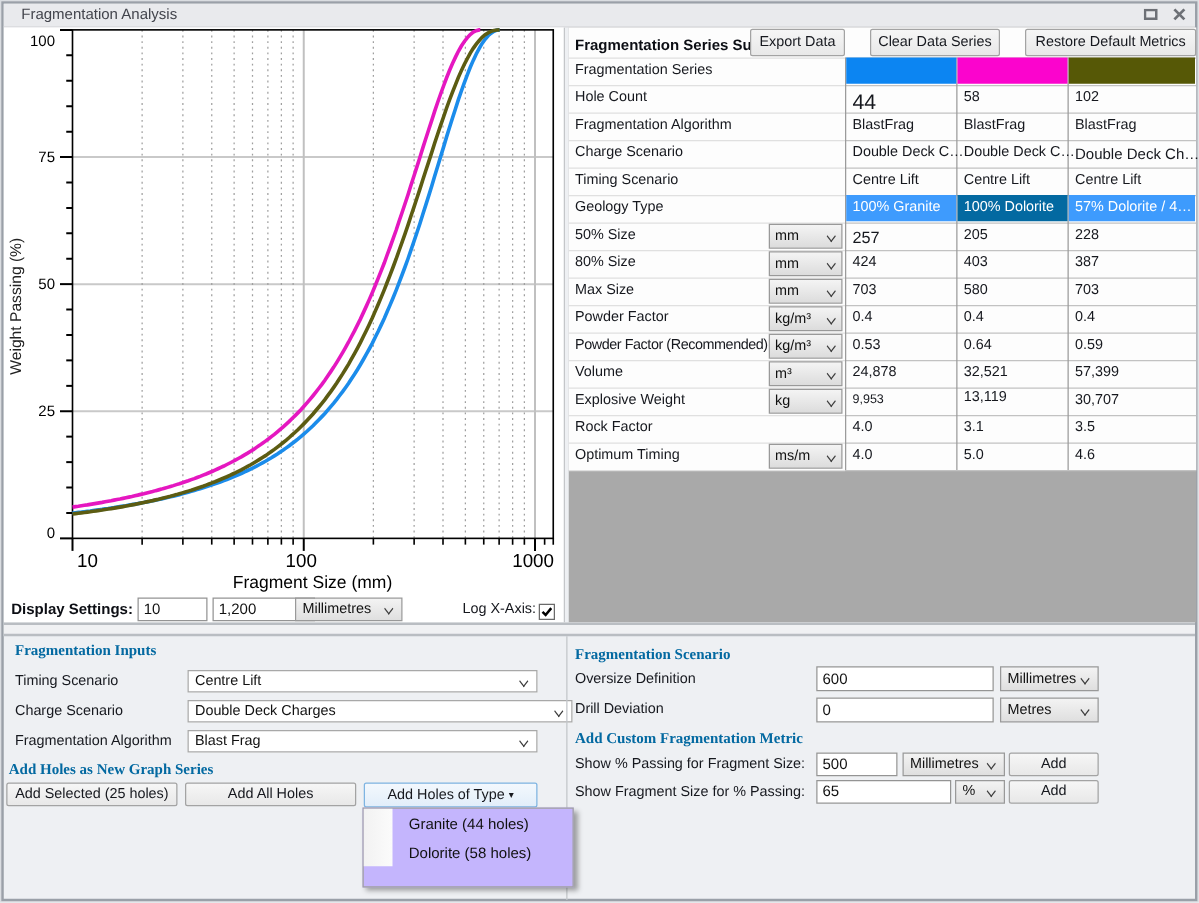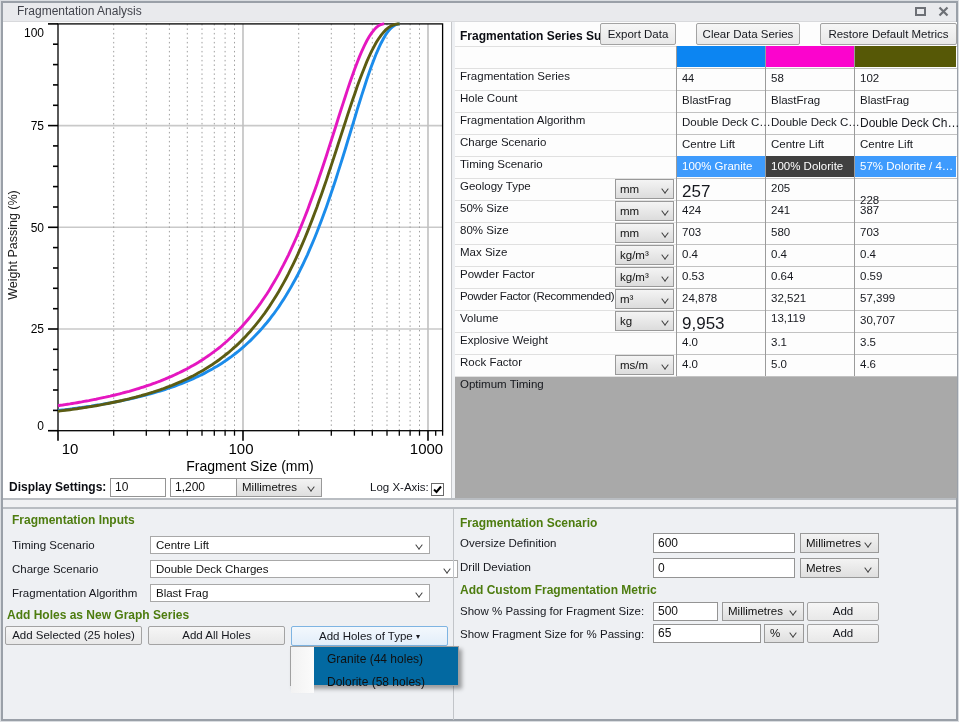--- a/index.html
+++ b/index.html
@@ -1,29 +1,29 @@
 <!DOCTYPE html>
 <html><head><meta charset="utf-8"><style>
 * { margin:0; padding:0; box-sizing:border-box; }
 html,body { width:959px; height:722px; font-family:"Liberation Sans", sans-serif; background:#eef0f3; overflow:hidden; }
 .abs { position:absolute; }
 .win { position:absolute; left:0; top:0; width:959px; height:722px; border:1px solid #dadde1; outline:none; }
 .frame { position:absolute; left:1px; top:1px; width:957px; height:720px; border:2px solid #9aa0a8; background:#eef0f3; }
 .titlebar { position:absolute; left:3px; top:3px; width:953px; height:19px; background:#e9eaed; border-bottom:1px solid #d8d9dc; }
 .title { position:absolute; left:17px; top:4px; font-size:12px; color:#42444c; }
-.tlab { position:absolute; font-size:11.5px; color:#16181e; white-space:nowrap;margin-top:20px; }
+.tlab { position:absolute; font-size:11.5px; color:#16181e; white-space:nowrap; }
 .udrop { position:absolute; width:59px; height:20px; border:1px solid #999; background:linear-gradient(#f4f4f4,#dcdcdc); font-size:11.5px; color:#111; line-height:18px; padding-left:4px; }
 .uch { position:absolute; right:5px; top:6px; width:6px; height:6px; border-right:1.6px solid #3b3b3b; border-bottom:1.6px solid #3b3b3b; transform:rotate(45deg) skew(8deg,8deg); transform-origin:center; }
 .btn { position:absolute; border:1px solid #a3a3a3; border-radius:2px; background:linear-gradient(#f6f6f6,#e8e8e8); font-size:11.5px; color:#16181e; text-align:center; }
 .inp { position:absolute; background:#fff; border:1px solid #949494; font-size:12px; color:#111; padding-left:4px; }
 .sel { position:absolute; background:#fff; border:1px solid #a8a8a8; font-size:11.5px; color:#111; padding-left:5px; white-space:nowrap; overflow:hidden; }
 .gsel { position:absolute; border:1px solid #999; background:linear-gradient(#f3f3f3,#dfdfdf); font-size:11.5px; color:#111; padding-left:5px; white-space:nowrap; }
 .chev { position:absolute; right:7px; width:6px; height:6px; border-right:1.6px solid #3b3b3b; border-bottom:1.6px solid #3b3b3b; transform:rotate(45deg) skew(8deg,8deg); }
 .blab { position:absolute; font-size:11.5px; color:#16181e; white-space:nowrap; }
-.bhead { position:absolute; font-size:12px; font-weight:bold; color:#4d7c0f; white-space:nowrap; }
+.bhead { position:absolute; font-size:12px; font-weight:bold; color:#0369a1; white-space:nowrap;font-family:Liberation Serif, serif; }
 </style></head>
 <body>
 <div class="win"></div>
 <div class="frame"></div>
 <div class="titlebar"></div>
 <div class="title">Fragmentation Analysis</div>
 <svg class="abs" style="left:915px;top:7px" width="12" height="9" viewBox="0 0 12 9">
     <rect x="1" y="1" width="9" height="7" fill="none" stroke="#6d7076" stroke-width="2"></rect>
   </svg>
 <svg class="abs" style="left:938px;top:6px" width="11" height="11" viewBox="0 0 11 11">
@@ -157,48 +157,48 @@
     <div style="position:absolute;left:0;top:354px;width:221px;height:1px;background:#e0e0e0"></div>
     <div style="position:absolute;left:221px;top:354px;width:281px;height:1px;background:#c2c2c2"></div>
     <div style="position:absolute;left:221px;top:24px;width:1px;height:330px;background:#9b9b9b"></div>
     <div style="position:absolute;left:310px;top:24px;width:1px;height:330px;background:#9b9b9b"></div>
     <div style="position:absolute;left:399px;top:24px;width:1px;height:330px;background:#9b9b9b"></div>
   <div class="tlab" style="left:5px;top:28px">Fragmentation Series</div>
     <div style="position:absolute;left:222px;top:24px;width:88px;height:21px;background:#0c85f2"></div>
     <div style="position:absolute;left:311px;top:24px;width:88px;height:21px;background:#fb04cd"></div>
     <div style="position:absolute;left:400px;top:24px;width:101px;height:21px;background:#565806"></div>
     <div class="tlab" style="left:5px;top:50px">Hole Count</div>
-    <div style="position:absolute;left:227px;top:50px;font-size:11px;color:#16181e;white-space:nowrap">44</div>
+    <div style="position:absolute;left:227px;top:50px;font-size:17px;color:#16181e;white-space:nowrap">44</div>
     <div style="position:absolute;left:316px;top:50px;font-size:11.5px;color:#16181e;white-space:nowrap">58</div>
     <div style="position:absolute;left:405px;top:50px;font-size:11.5px;color:#16181e;white-space:nowrap">102</div>
     <div class="tlab" style="left:5px;top:72px">Fragmentation Algorithm</div>
     <div style="position:absolute;left:227px;top:72px;font-size:11.5px;color:#16181e;white-space:nowrap">BlastFrag</div>
     <div style="position:absolute;left:316px;top:72px;font-size:11.5px;color:#16181e;white-space:nowrap">BlastFrag</div>
     <div style="position:absolute;left:405px;top:72px;font-size:11.5px;color:#16181e;white-space:nowrap">BlastFrag</div>
     <div class="tlab" style="left:5px;top:94px">Charge Scenario</div>
     <div style="position:absolute;left:227px;top:94px;font-size:11.5px;color:#16181e;white-space:nowrap">Double Deck C…</div>
     <div style="position:absolute;left:316px;top:94px;font-size:11.5px;color:#16181e;white-space:nowrap">Double Deck C…</div>
     <div style="position:absolute;left:405px;top:94px;font-size:12px;color:#16181e;white-space:nowrap">Double Deck Ch…</div>
     <div class="tlab" style="left:5px;top:116px">Timing Scenario</div>
     <div style="position:absolute;left:227px;top:116px;font-size:11.5px;color:#16181e;white-space:nowrap">Centre Lift</div>
     <div style="position:absolute;left:316px;top:116px;font-size:11.5px;color:#16181e;white-space:nowrap">Centre Lift</div>
     <div style="position:absolute;left:405px;top:116px;font-size:11.5px;color:#16181e;white-space:nowrap">Centre Lift</div>
     <div class="tlab" style="left:5px;top:138px">Geology Type</div>
     <div style="position:absolute;left:222px;top:134px;width:88px;height:21px;background:#3e9bfd;color:#fff;line-height:21px;padding-left:5px;box-sizing:border-box;white-space:nowrap;overflow:hidden;font-size:11.5px">100% Granite</div>
-    <div style="position:absolute;left:311px;top:134px;width:88px;height:21px;background:#404040;color:#fff;line-height:21px;padding-left:5px;box-sizing:border-box;white-space:nowrap;overflow:hidden;font-size:11.5px">100% Dolorite</div>
+    <div style="position:absolute;left:311px;top:134px;width:88px;height:21px;background:#0369a1;color:#fff;line-height:21px;padding-left:5px;box-sizing:border-box;white-space:nowrap;overflow:hidden;font-size:11.5px">100% Dolorite</div>
     <div style="position:absolute;left:400px;top:134px;width:101px;height:21px;background:#3e9bfd;color:#fff;line-height:21px;padding-left:5px;box-sizing:border-box;white-space:nowrap;overflow:hidden;font-size:11.5px">57% Dolorite / 4…</div>
     <div class="tlab" style="left:5px;top:160px">50% Size</div>
     <div class="udrop" style="left:160px;top:157px">mm<span class="uch"></span></div>
-    <div style="position:absolute;left:227px;top:160px;font-size:17px;color:#16181e;white-space:nowrap">257</div>
+    <div style="position:absolute;left:227px;top:160px;font-size:13px;color:#16181e;white-space:nowrap">257</div>
     <div style="position:absolute;left:316px;top:160px;font-size:11.5px;color:#16181e;white-space:nowrap">205</div>
-    <div style="position:absolute;left:405px;top:172px;font-size:11.5px;color:#16181e;white-space:nowrap">228</div>
+    <div style="position:absolute;left:405px;top:160px;font-size:11.5px;color:#16181e;white-space:nowrap">228</div>
     <div class="tlab" style="left:5px;top:182px">80% Size</div>
     <div class="udrop" style="left:160px;top:179px">mm<span class="uch"></span></div>
     <div style="position:absolute;left:227px;top:182px;font-size:11.5px;color:#16181e;white-space:nowrap">424</div>
-    <div style="position:absolute;left:316px;top:182px;font-size:11.5px;color:#16181e;white-space:nowrap">241</div>
+    <div style="position:absolute;left:316px;top:182px;font-size:11.5px;color:#16181e;white-space:nowrap">403</div>
     <div style="position:absolute;left:405px;top:182px;font-size:11.5px;color:#16181e;white-space:nowrap">387</div>
     <div class="tlab" style="left:5px;top:204px">Max Size</div>
     <div class="udrop" style="left:160px;top:201px">mm<span class="uch"></span></div>
     <div style="position:absolute;left:227px;top:204px;font-size:11.5px;color:#16181e;white-space:nowrap">703</div>
     <div style="position:absolute;left:316px;top:204px;font-size:11.5px;color:#16181e;white-space:nowrap">580</div>
     <div style="position:absolute;left:405px;top:204px;font-size:11.5px;color:#16181e;white-space:nowrap">703</div>
     <div class="tlab" style="left:5px;top:226px">Powder Factor</div>
     <div class="udrop" style="left:160px;top:223px">kg/m³<span class="uch"></span></div>
     <div style="position:absolute;left:227px;top:226px;font-size:11.5px;color:#16181e;white-space:nowrap">0.4</div>
     <div style="position:absolute;left:316px;top:226px;font-size:11.5px;color:#16181e;white-space:nowrap">0.4</div>
@@ -208,21 +208,21 @@
     <div style="position:absolute;left:227px;top:248px;font-size:11.5px;color:#16181e;white-space:nowrap">0.53</div>
     <div style="position:absolute;left:316px;top:248px;font-size:11.5px;color:#16181e;white-space:nowrap">0.64</div>
     <div style="position:absolute;left:405px;top:248px;font-size:11.5px;color:#16181e;white-space:nowrap">0.59</div>
     <div class="tlab" style="left:5px;top:270px">Volume</div>
     <div class="udrop" style="left:160px;top:267px">m³<span class="uch"></span></div>
     <div style="position:absolute;left:227px;top:270px;font-size:11.5px;color:#16181e;white-space:nowrap">24,878</div>
     <div style="position:absolute;left:316px;top:270px;font-size:11.5px;color:#16181e;white-space:nowrap">32,521</div>
     <div style="position:absolute;left:405px;top:270px;font-size:11.5px;color:#16181e;white-space:nowrap">57,399</div>
     <div class="tlab" style="left:5px;top:292px">Explosive Weight</div>
     <div class="udrop" style="left:160px;top:289px">kg<span class="uch"></span></div>
-    <div style="position:absolute;left:227px;top:292px;font-size:17px;color:#16181e;white-space:nowrap">9,953</div>
+    <div style="position:absolute;left:227px;top:292px;font-size:10px;color:#16181e;white-space:nowrap">9,953</div>
     <div style="position:absolute;left:316px;top:290px;font-size:11.5px;color:#16181e;white-space:nowrap">13,119</div>
     <div style="position:absolute;left:405px;top:292px;font-size:11.5px;color:#16181e;white-space:nowrap">30,707</div>
     <div class="tlab" style="left:5px;top:314px">Rock Factor</div>
     <div style="position:absolute;left:227px;top:314px;font-size:11.5px;color:#16181e;white-space:nowrap">4.0</div>
     <div style="position:absolute;left:316px;top:314px;font-size:11.5px;color:#16181e;white-space:nowrap">3.1</div>
     <div style="position:absolute;left:405px;top:314px;font-size:11.5px;color:#16181e;white-space:nowrap">3.5</div>
     <div class="tlab" style="left:5px;top:336px">Optimum Timing</div>
     <div class="udrop" style="left:160px;top:333px">ms/m<span class="uch"></span></div>
     <div style="position:absolute;left:227px;top:336px;font-size:11.5px;color:#16181e;white-space:nowrap">4.0</div>
     <div style="position:absolute;left:316px;top:336px;font-size:11.5px;color:#16181e;white-space:nowrap">5.0</div>
@@ -237,36 +237,36 @@
 <div class="bhead" style="left:12px;top:513px">Fragmentation Inputs</div>
 <div class="blab" style="left:12px;top:539px">Timing Scenario</div>
 <div class="blab" style="left:12px;top:563px">Charge Scenario</div>
 <div class="blab" style="left:12px;top:587px">Fragmentation Algorithm</div>
 <div class="sel" style="left:150px;top:536px;width:280px;height:18px;line-height:16px">Centre Lift<span class="chev" style="top:5px"></span></div>
 <div class="sel" style="left:150px;top:560px;width:308px;height:18px;line-height:16px">Double Deck Charges<span class="chev" style="top:5px"></span></div>
 <div class="sel" style="left:150px;top:584px;width:280px;height:18px;line-height:16px">Blast Frag<span class="chev" style="top:5px"></span></div>
 <div class="bhead" style="left:7px;top:608px">Add Holes as New Graph Series</div>
 <div class="btn" style="left:5px;top:626px;width:137px;height:19px;line-height:17px">Add Selected (25 holes)</div>
 <div class="btn" style="left:148px;top:626px;width:137px;height:19px;line-height:17px">Add All Holes</div>
-<div class="btn" style="left:291px;top:626px;width:157px;height:20px;line-height:18px;border:1px solid #7eb4e2;background:linear-gradient(#f3f8fd,#e2eefa)">Add Holes of Type <span style="font-size:8px;position:relative;top:-1px">▾</span></div>
+<div class="btn" style="left:291px;top:626px;width:139px;height:20px;line-height:18px;border:1px solid #7eb4e2;background:linear-gradient(#f3f8fd,#e2eefa)">Add Holes of Type <span style="font-size:8px;position:relative;top:-1px">▾</span></div>
 
 <div class="abs" style="left:453px;top:509px;width:1px;height:211px;background:#c2c5c9"></div>
 <div class="bhead" style="left:460px;top:516px">Fragmentation Scenario</div>
 <div class="blab" style="left:460px;top:537px">Oversize Definition</div>
 <div class="blab" style="left:460px;top:561px">Drill Deviation</div>
 <div class="inp" style="left:653px;top:533px;width:142px;height:20px;line-height:18px">600</div>
 <div class="gsel" style="left:800px;top:533px;width:79px;height:20px;line-height:18px">Millimetres<span class="chev" style="top:6px"></span></div>
 <div class="inp" style="left:653px;top:558px;width:142px;height:20px;line-height:18px">0</div>
 <div class="gsel" style="left:800px;top:558px;width:79px;height:20px;line-height:18px">Metres<span class="chev" style="top:6px"></span></div>
 <div class="bhead" style="left:460px;top:583px">Add Custom Fragmentation Metric</div>
 <div class="blab" style="left:460px;top:605px">Show % Passing for Fragment Size:</div>
 <div class="blab" style="left:460px;top:628px">Show Fragment Size for % Passing:</div>
 <div class="inp" style="left:653px;top:602px;width:65px;height:19px;line-height:17px">500</div>
 <div class="gsel" style="left:722px;top:602px;width:82px;height:19px;line-height:17px">Millimetres<span class="chev" style="top:5px"></span></div>
 <div class="btn" style="left:807px;top:602px;width:72px;height:19px;line-height:17px">Add</div>
 <div class="inp" style="left:653px;top:624px;width:108px;height:19px;line-height:17px">65</div>
 <div class="gsel" style="left:764px;top:624px;width:40px;height:19px;line-height:17px">%<span class="chev" style="top:5px"></span></div>
 <div class="btn" style="left:807px;top:624px;width:72px;height:19px;line-height:17px">Add</div>
 
-<div class="abs" style="left:290px;top:646px;width:169px;height:40px;background:#0369a1;border:1px solid #a0a0a0;box-shadow:3px 3px 4px rgba(0,0,0,0.35)">
+<div class="abs" style="left:290px;top:646px;width:169px;height:64px;background:#c4b5fd;border:1px solid #a0a0a0;box-shadow:3px 3px 4px rgba(0,0,0,0.35)">
   <div style="position:absolute;left:0;top:0;width:23px;height:46px;background:linear-gradient(90deg,#f2f2f2,#fbfbfb)"></div>
   <div style="position:absolute;left:36px;top:5px;font-size:12px;color:#111">Granite (44 holes)</div>
   <div style="position:absolute;left:36px;top:28px;font-size:12px;color:#111">Dolorite (58 holes)</div>
 </div>
 </body></html>

